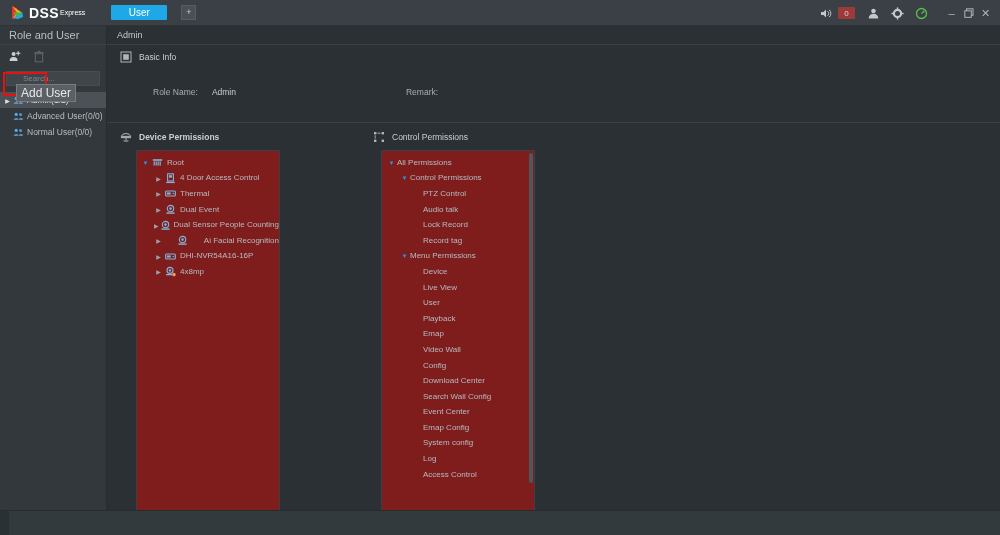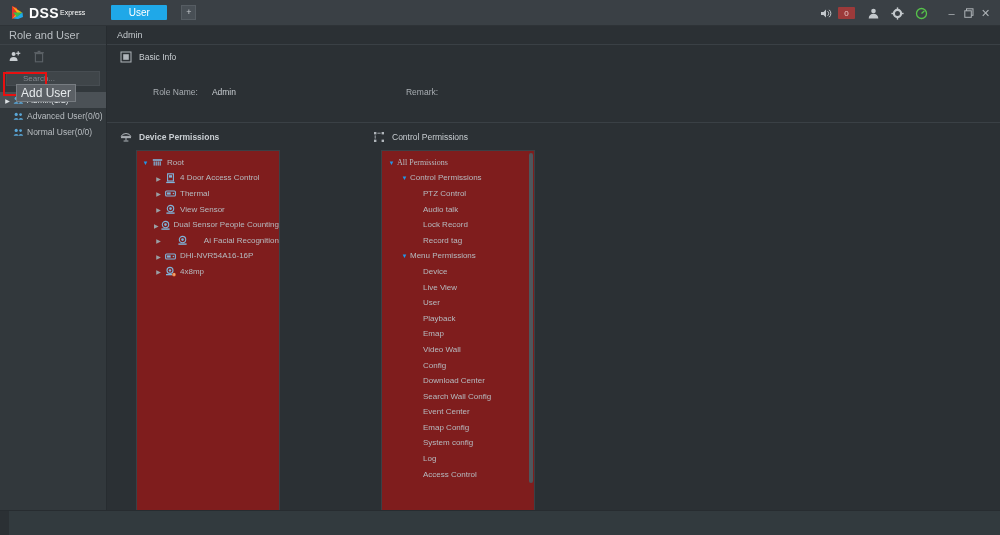--- a/index.html
+++ b/index.html
@@ -404,21 +404,21 @@
           </div>
           <div class="tnode" style="padding-left: 16px;">
             <span class="caret">▶</span>
             <span class="tico">
               <svg width="11" height="11" viewBox="0 0 11 11">
                 <circle cx="5.5" cy="4.6" r="3.2" fill="none" stroke="#7fb3d9" stroke-width="1.1"></circle>
                 <circle cx="5.5" cy="4.6" r="1.3" fill="#7fb3d9"></circle>
                 <rect x="1.4" y="8.4" width="8.2" height="1.4" fill="#7fb3d9"></rect>
               </svg>
             </span>
-            <span class="tlabel">View Sensor</span>
+            <span class="tlabel">Dual Event</span>
           </div>
           <div class="tnode" style="padding-left: 16px;">
             <span class="caret">▶</span>
             <span class="tico">
               <svg width="11" height="11" viewBox="0 0 11 11">
                 <circle cx="5.5" cy="4.6" r="3.2" fill="none" stroke="#7fb3d9" stroke-width="1.1"></circle>
                 <circle cx="5.5" cy="4.6" r="1.3" fill="#7fb3d9"></circle>
                 <rect x="1.4" y="8.4" width="8.2" height="1.4" fill="#7fb3d9"></rect>
               </svg>
             </span>
@@ -458,21 +458,21 @@
                 <rect x="8.7" y="9.3" width="0.7" height="0.7" fill="#fff"></rect>
               </svg>
             </span>
             <span class="tlabel">4x8mp</span>
           </div>
         </div>
     </div>
 
     <div class="tree-panel" id="control-panel">
       <div class="tree" id="control-tree">
-          <div class="tnode" style="padding-left: 4px; font-family: Liberation Serif, serif;">
+          <div class="tnode" style="padding-left: 4px;">
             <span class="caret open">▼</span>
             <span class="tlabel">All Permissions</span>
           </div>
           <div class="tnode" style="padding-left: 17px;">
             <span class="caret open">▼</span>
             <span class="tlabel">Control Permissions</span>
           </div>
           <div class="tnode" style="padding-left: 30px;">
             <span class="caret"></span>
             <span class="tlabel">PTZ Control</span>

